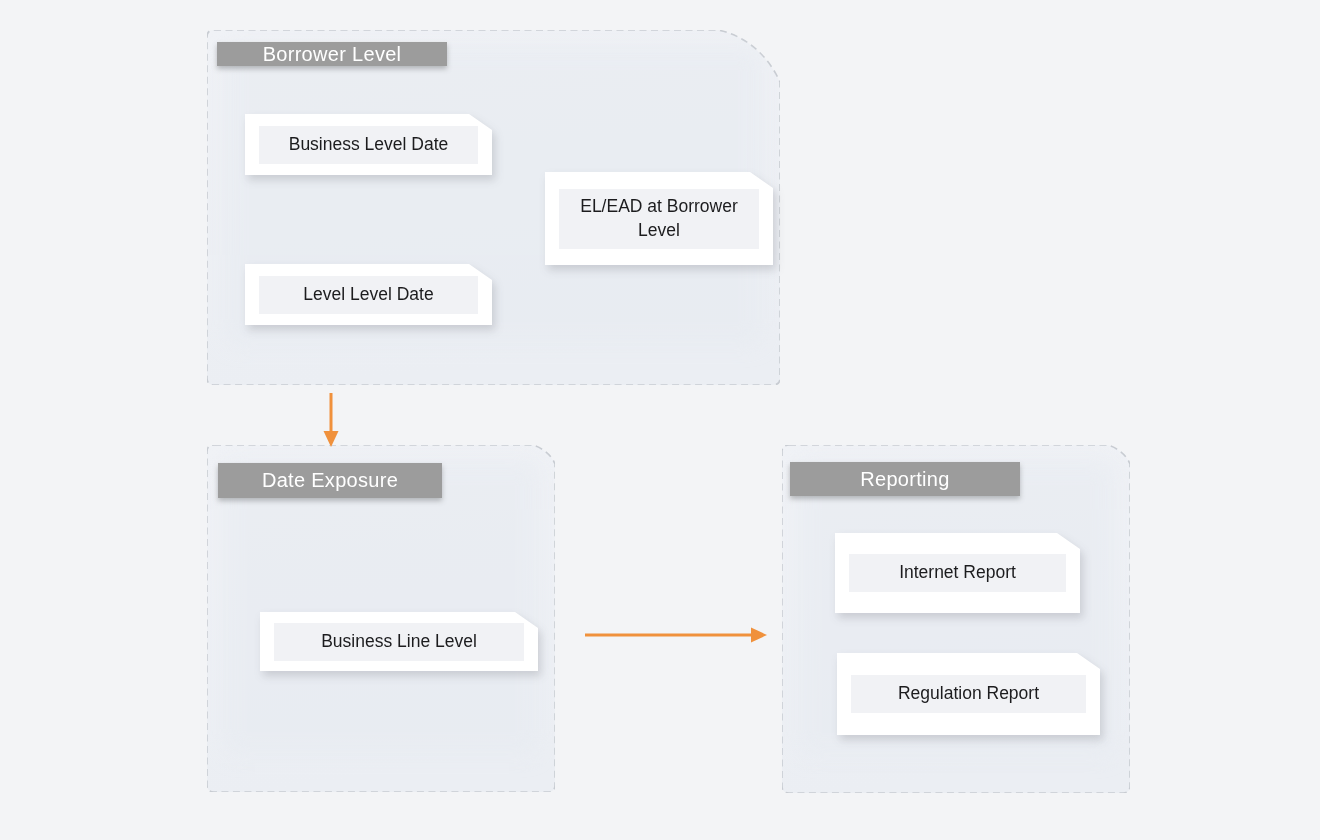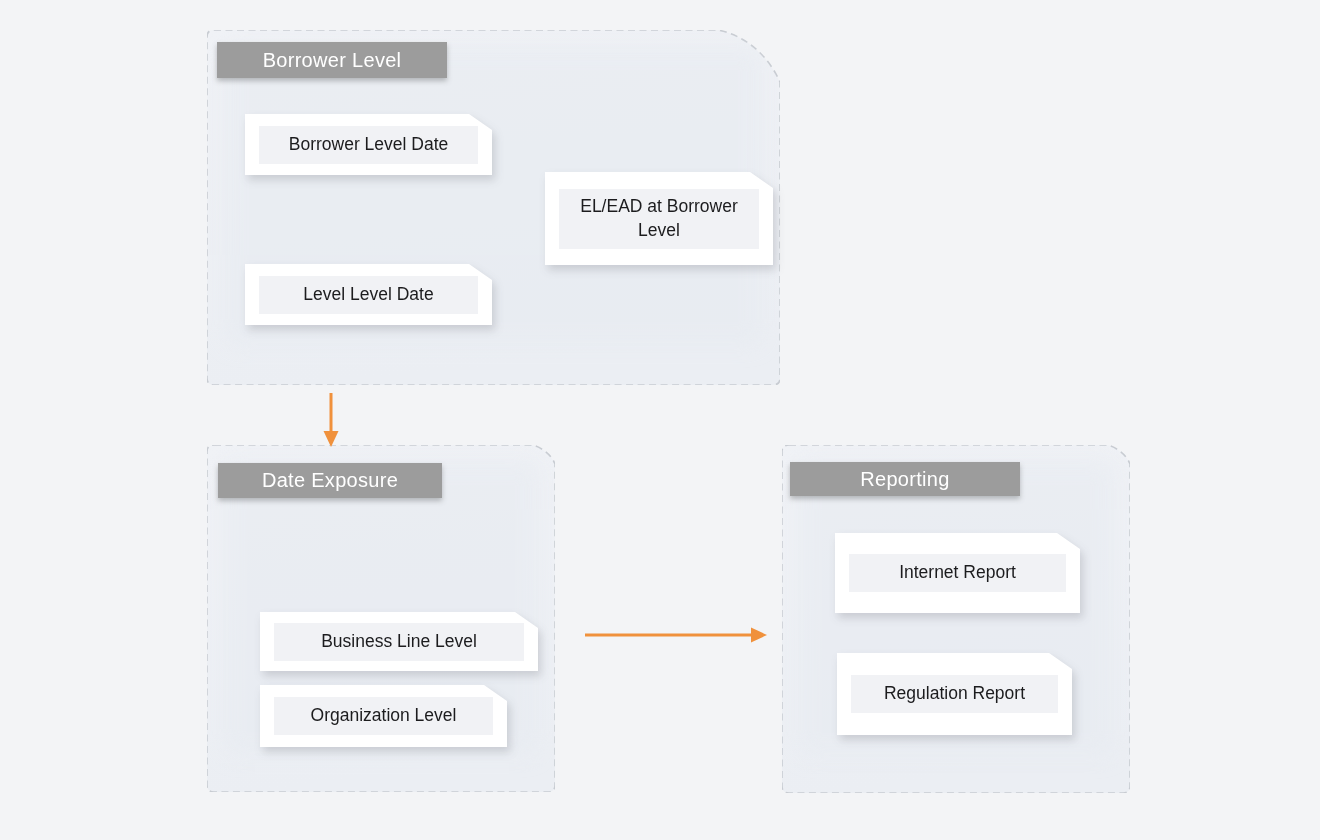--- a/index.html
+++ b/index.html
@@ -62,25 +62,25 @@
         <clipPath id="clipA">
             <path d="M 7 0 L 511 0 C 536 5 560 23 573 52 L 573 348 Q 573 355 566 355 L 7 355 Q 0 355 0 348 L 0 7 Q 0 0 7 0 Z"></path>
           </clipPath>
       </defs>
       <path d="M 7 0 L 511 0 C 536 5 560 23 573 52 L 573 348 Q 573 355 566 355 L 7 355 Q 0 355 0 348 L 0 7 Q 0 0 7 0 Z" fill="url(#fillA)" stroke="#c8ccd2" stroke-width="1.6" stroke-dasharray="7 4.5"></path>
       <g clip-path="url(#clipA)">
         <rect x="18" y="16" width="537" height="300" rx="12" fill="#e7ebf1" opacity="0.6" filter="url(#softA)"></rect>
       </g>
     </svg>
 
-    <div class="group-label" style="left:10px;top:12px;width:230px;height:36px;">Borrower Level</div>
+    <div class="group-label" style="left:10px;top:12px;width:230px;height:24px;">Borrower Level</div>
 
     <div class="card" style="left:38px;top:84px;width:247px;height:61px;">
       <div class="card-face">
-        <div class="card-panel">Borrower Level Date</div>
+        <div class="card-panel">Business Level Date</div>
       </div>
     </div>
 
     <div class="card" style="left:38px;top:234px;width:247px;height:61px;">
       <div class="card-face">
         <div class="card-panel">Level Level Date</div>
       </div>
     </div>
 
     <div class="card" style="left:338px;top:142px;width:228px;height:93px;">
@@ -112,25 +112,20 @@
 
     <div class="group-label" style="left:11px;top:18px;width:224px;height:35px;">Date Exposure</div>
 
 
     <div class="card" style="left:53px;top:167px;width:278px;height:59px;">
       <div class="card-face">
         <div class="card-panel">Business Line Level</div>
       </div>
     </div>
 
-    <div class="card" style="left:53px;top:240px;width:247px;height:62px;">
-      <div class="card-face">
-        <div class="card-panel">Organization Level</div>
-      </div>
-    </div>
   </section>
 
   <section class="group" style="left:782px;top:445px;width:348px;height:348px;">
     <svg class="group-outline" width="348" height="348" viewBox="0 0 348 348">
       <defs>
         <linearGradient id="fillC" x1="0" y1="0" x2="0.15" y2="1">
           <stop offset="0" stop-color="#f0f2f6"></stop>
             <stop offset="1" stop-color="#ebeef3"></stop>
         </linearGradient>
         <filter id="softC" x="-30%" y="-30%" width="160%" height="160%">
@@ -147,21 +142,21 @@
     </svg>
 
     <div class="group-label" style="left:8px;top:17px;width:230px;height:34px;">Reporting</div>
 
     <div class="card" style="left:53px;top:88px;width:245px;height:80px;">
       <div class="card-face">
         <div class="card-panel">Internet Report</div>
       </div>
     </div>
 
-    <div class="card" style="left:55px;top:208px;width:235px;height:82px;">
+    <div class="card" style="left:55px;top:208px;width:263px;height:82px;">
       <div class="card-face">
         <div class="card-panel">Regulation Report</div>
       </div>
     </div>
   </section>
 
   <svg class="arrows" width="1320" height="840" viewBox="0 0 1320 840">
     <g>
       <line x1="331" y1="393" x2="331" y2="433" stroke="#f0913c" stroke-width="3"></line>
       <path d="M331,447 L323.5,431 L338.5,431 Z" fill="#f0913c"></path>

